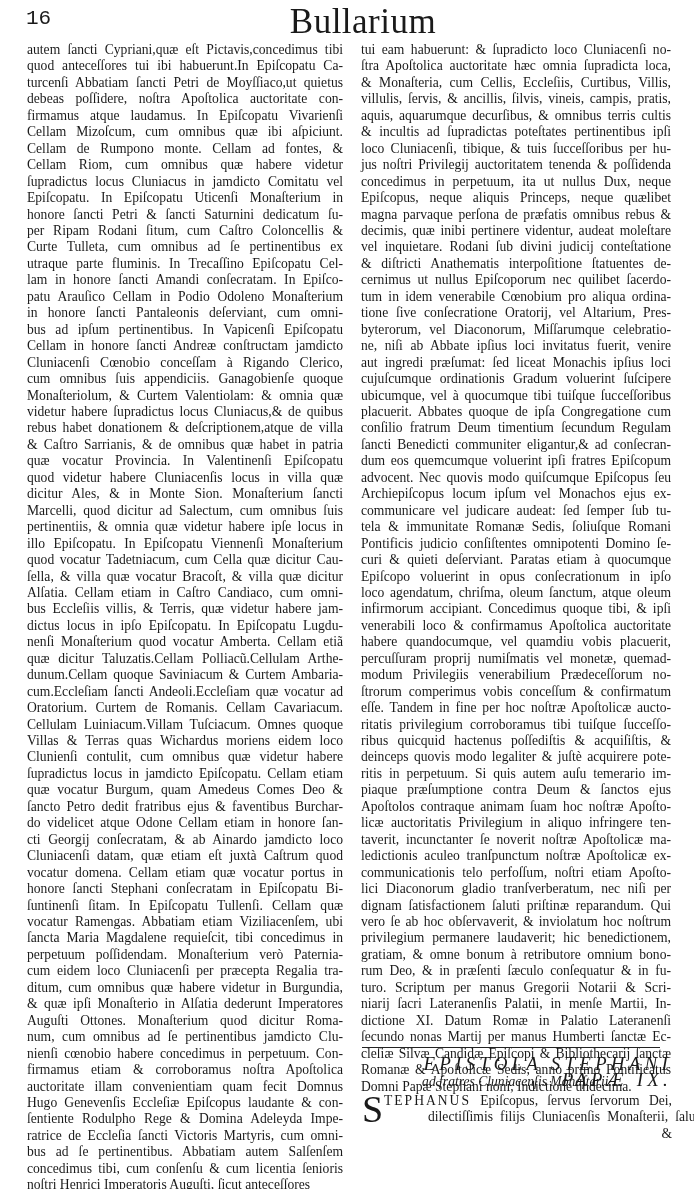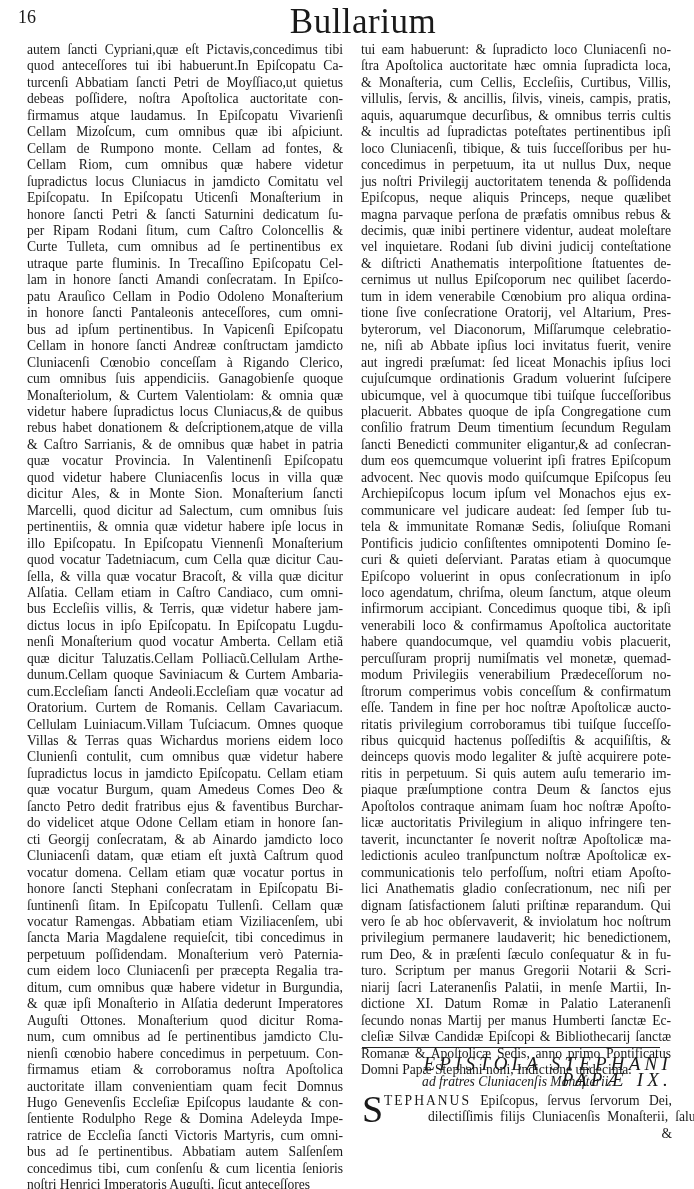--- a/index.html
+++ b/index.html
@@ -1,20 +1,20 @@
 <!DOCTYPE html>
 <html><head>
 <meta charset="utf-8">
 <style>
   html, body { margin: 0; padding: 0; background: #ffffff; }
   body { width: 694px; height: 1189px; overflow: hidden; position: relative;
          font-family: "DejaVu Serif", "Liberation Serif", serif; color: #1a1a1a; }
   .page { position: absolute; left: 0; top: 0; width: 694px; height: 1189px; }
-  .page-number { position: absolute; left: 18px; top: 8px; font-size: 18px;
-                 font-family: Liberation Serif, serif; line-height: 1; }
+  .page-number { position: absolute; left: 26px; top: 8px; font-size: 21px;
+                 font-family: Liberation Mono, monospace; line-height: 1; }
   .running-head { position: absolute; left: 16px; width: 694px; top: 4px; text-align: center;
                   font-size: 35px; font-family: "Liberation Serif", serif; line-height: 1; letter-spacing: 0.5px; }
   .col { position: absolute; top: 42px; width: 316px;
          font-family: "Liberation Serif", serif; font-size: 13.6px; line-height: 16.45px;
          text-align: justify; }
   .col-left { left: 27px; }
   .col-right { left: 361px; width: 310px; }
   .line { display: block; white-space: nowrap; text-align-last: justify; text-align: justify; }
   .line.last { text-align-last: left; }
   .rule { position: absolute; left: 362px; top: 1047px; width: 298px; height: 0;
@@ -53,21 +53,21 @@
       <span class="line">Cellam de Rumpono monte. Cellam ad fontes, &amp;</span>
       <span class="line">Cellam Riom, cum omnibus quæ habere videtur</span>
       <span class="line">ſupradictus locus Cluniacus in jamdicto Comitatu vel</span>
       <span class="line">Epiſcopatu. In Epiſcopatu Uticenſi Monaſterium in</span>
       <span class="line">honore ſancti Petri &amp; ſancti Saturnini dedicatum ſu-</span>
       <span class="line">per Ripam Rodani ſitum, cum Caſtro Coloncellis &amp;</span>
       <span class="line">Curte Tulleta, cum omnibus ad ſe pertinentibus ex</span>
       <span class="line">utraque parte fluminis. In Trecaſſino Epiſcopatu Cel-</span>
       <span class="line">lam in honore ſancti Amandi conſecratam. In Epiſco-</span>
       <span class="line">patu Arauſico Cellam in Podio Odoleno Monaſterium</span>
-      <span class="line">in honore ſancti Pantaleonis anteceſſores, cum omni-</span>
+      <span class="line">in honore ſancti Pantaleonis deſerviant, cum omni-</span>
       <span class="line">bus ad ipſum pertinentibus. In Vapicenſi Epiſcopatu</span>
       <span class="line">Cellam in honore ſancti Andreæ conſtructam jamdicto</span>
       <span class="line">Cluniacenſi Cœnobio conceſſam à Rigando Clerico,</span>
       <span class="line">cum omnibus ſuis appendiciis. Ganagobienſe quoque</span>
       <span class="line">Monaſteriolum, &amp; Curtem Valentiolam: &amp; omnia quæ</span>
       <span class="line">videtur habere ſupradictus locus Cluniacus,&amp; de quibus</span>
       <span class="line">rebus habet donationem &amp; deſcriptionem,atque de villa</span>
       <span class="line">&amp; Caſtro Sarrianis, &amp; de omnibus quæ habet in patria</span>
       <span class="line">quæ vocatur Provincia. In Valentinenſi Epiſcopatu</span>
       <span class="line">quod videtur habere Cluniacenſis locus in villa quæ</span>
@@ -116,22 +116,22 @@
       <span class="line last">noſtri Henrici Imperatoris Auguſti, ſicut anteceſſores</span>
     </div>
   <div class="col col-right" id="col-right">
       <span class="line">tui eam habuerunt: &amp; ſupradicto loco Cluniacenſi no-</span>
       <span class="line">ſtra Apoſtolica auctoritate hæc omnia ſupradicta loca,</span>
       <span class="line">&amp; Monaſteria, cum Cellis, Eccleſiis, Curtibus, Villis,</span>
       <span class="line">villulis, ſervis, &amp; ancillis, ſilvis, vineis, campis, pratis,</span>
       <span class="line">aquis, aquarumque decurſibus, &amp; omnibus terris cultis</span>
       <span class="line">&amp; incultis ad ſupradictas poteſtates pertinentibus ipſi</span>
       <span class="line">loco Cluniacenſi, tibique, &amp; tuis ſucceſſoribus per hu-</span>
+      <span class="line">jus noſtri Privilegij auctoritatem tenenda &amp; poſſidenda</span>
       <span class="line">concedimus in perpetuum, ita ut nullus Dux, neque</span>
-      <span class="line">jus noſtri Privilegij auctoritatem tenenda &amp; poſſidenda</span>
       <span class="line">Epiſcopus, neque aliquis Princeps, neque quælibet</span>
       <span class="line">magna parvaque perſona de præfatis omnibus rebus &amp;</span>
       <span class="line">decimis, quæ inibi pertinere videntur, audeat moleſtare</span>
       <span class="line">vel inquietare. Rodani ſub divini judicij conteſtatione</span>
       <span class="line">&amp; diſtricti Anathematis interpoſitione ſtatuentes de-</span>
       <span class="line">cernimus ut nullus Epiſcoporum nec quilibet ſacerdo-</span>
       <span class="line">tum in idem venerabile Cœnobium pro aliqua ordina-</span>
       <span class="line">tione ſive conſecratione Oratorij, vel Altarium, Pres-</span>
       <span class="line">byterorum, vel Diaconorum, Miſſarumque celebratio-</span>
       <span class="line">ne, niſi ab Abbate ipſius loci invitatus fuerit, venire</span>
@@ -160,24 +160,25 @@
       <span class="line">ritatis privilegium corroboramus tibi tuiſque ſucceſſo-</span>
       <span class="line">ribus quicquid hactenus poſſediſtis &amp; acquiſiſtis, &amp;</span>
       <span class="line">deinceps quovis modo legaliter &amp; juſtè acquirere pote-</span>
       <span class="line">ritis in perpetuum. Si quis autem auſu temerario im-</span>
       <span class="line">piaque præſumptione contra Deum &amp; ſanctos ejus</span>
       <span class="line">Apoſtolos contraque animam ſuam hoc noſtræ Apoſto-</span>
       <span class="line">licæ auctoritatis Privilegium in aliquo infringere ten-</span>
       <span class="line">taverit, incunctanter ſe noverit noſtræ Apoſtolicæ ma-</span>
       <span class="line">ledictionis aculeo tranſpunctum noſtræ Apoſtolicæ ex-</span>
       <span class="line">communicationis telo perfoſſum, noſtri etiam Apoſto-</span>
-      <span class="line">lici Anathematis gladio conſecrationum, nec niſi per</span>
+      <span class="line">lici Diaconorum gladio tranſverberatum, nec niſi per</span>
       <span class="line">dignam ſatisfactionem ſaluti priſtinæ reparandum. Qui</span>
       <span class="line">vero ſe ab hoc obſervaverit, &amp; inviolatum hoc noſtrum</span>
       <span class="line">privilegium permanere laudaverit; hic benedictionem,</span>
+      <span class="line">gratiam, &amp; omne bonum à retributore omnium bono-</span>
       <span class="line">rum Deo, &amp; in præſenti ſæculo conſequatur &amp; in fu-</span>
       <span class="line">turo. Scriptum per manus Gregorii Notarii &amp; Scri-</span>
       <span class="line">niarij ſacri Lateranenſis Palatii, in menſe Martii, In-</span>
       <span class="line">dictione XI. Datum Romæ in Palatio Lateranenſi</span>
       <span class="line">ſecundo nonas Martij per manus Humberti ſanctæ Ec-</span>
       <span class="line">cleſiæ Silvæ Candidæ Epiſcopi &amp; Bibliothecarij ſanctæ</span>
       <span class="line">Romanæ &amp; Apoſtolicæ Sedis, anno primo Pontificatus</span>
       <span class="line last">Domni Papæ Stephani noni, Indictione undecima.</span>
     </div>
 

